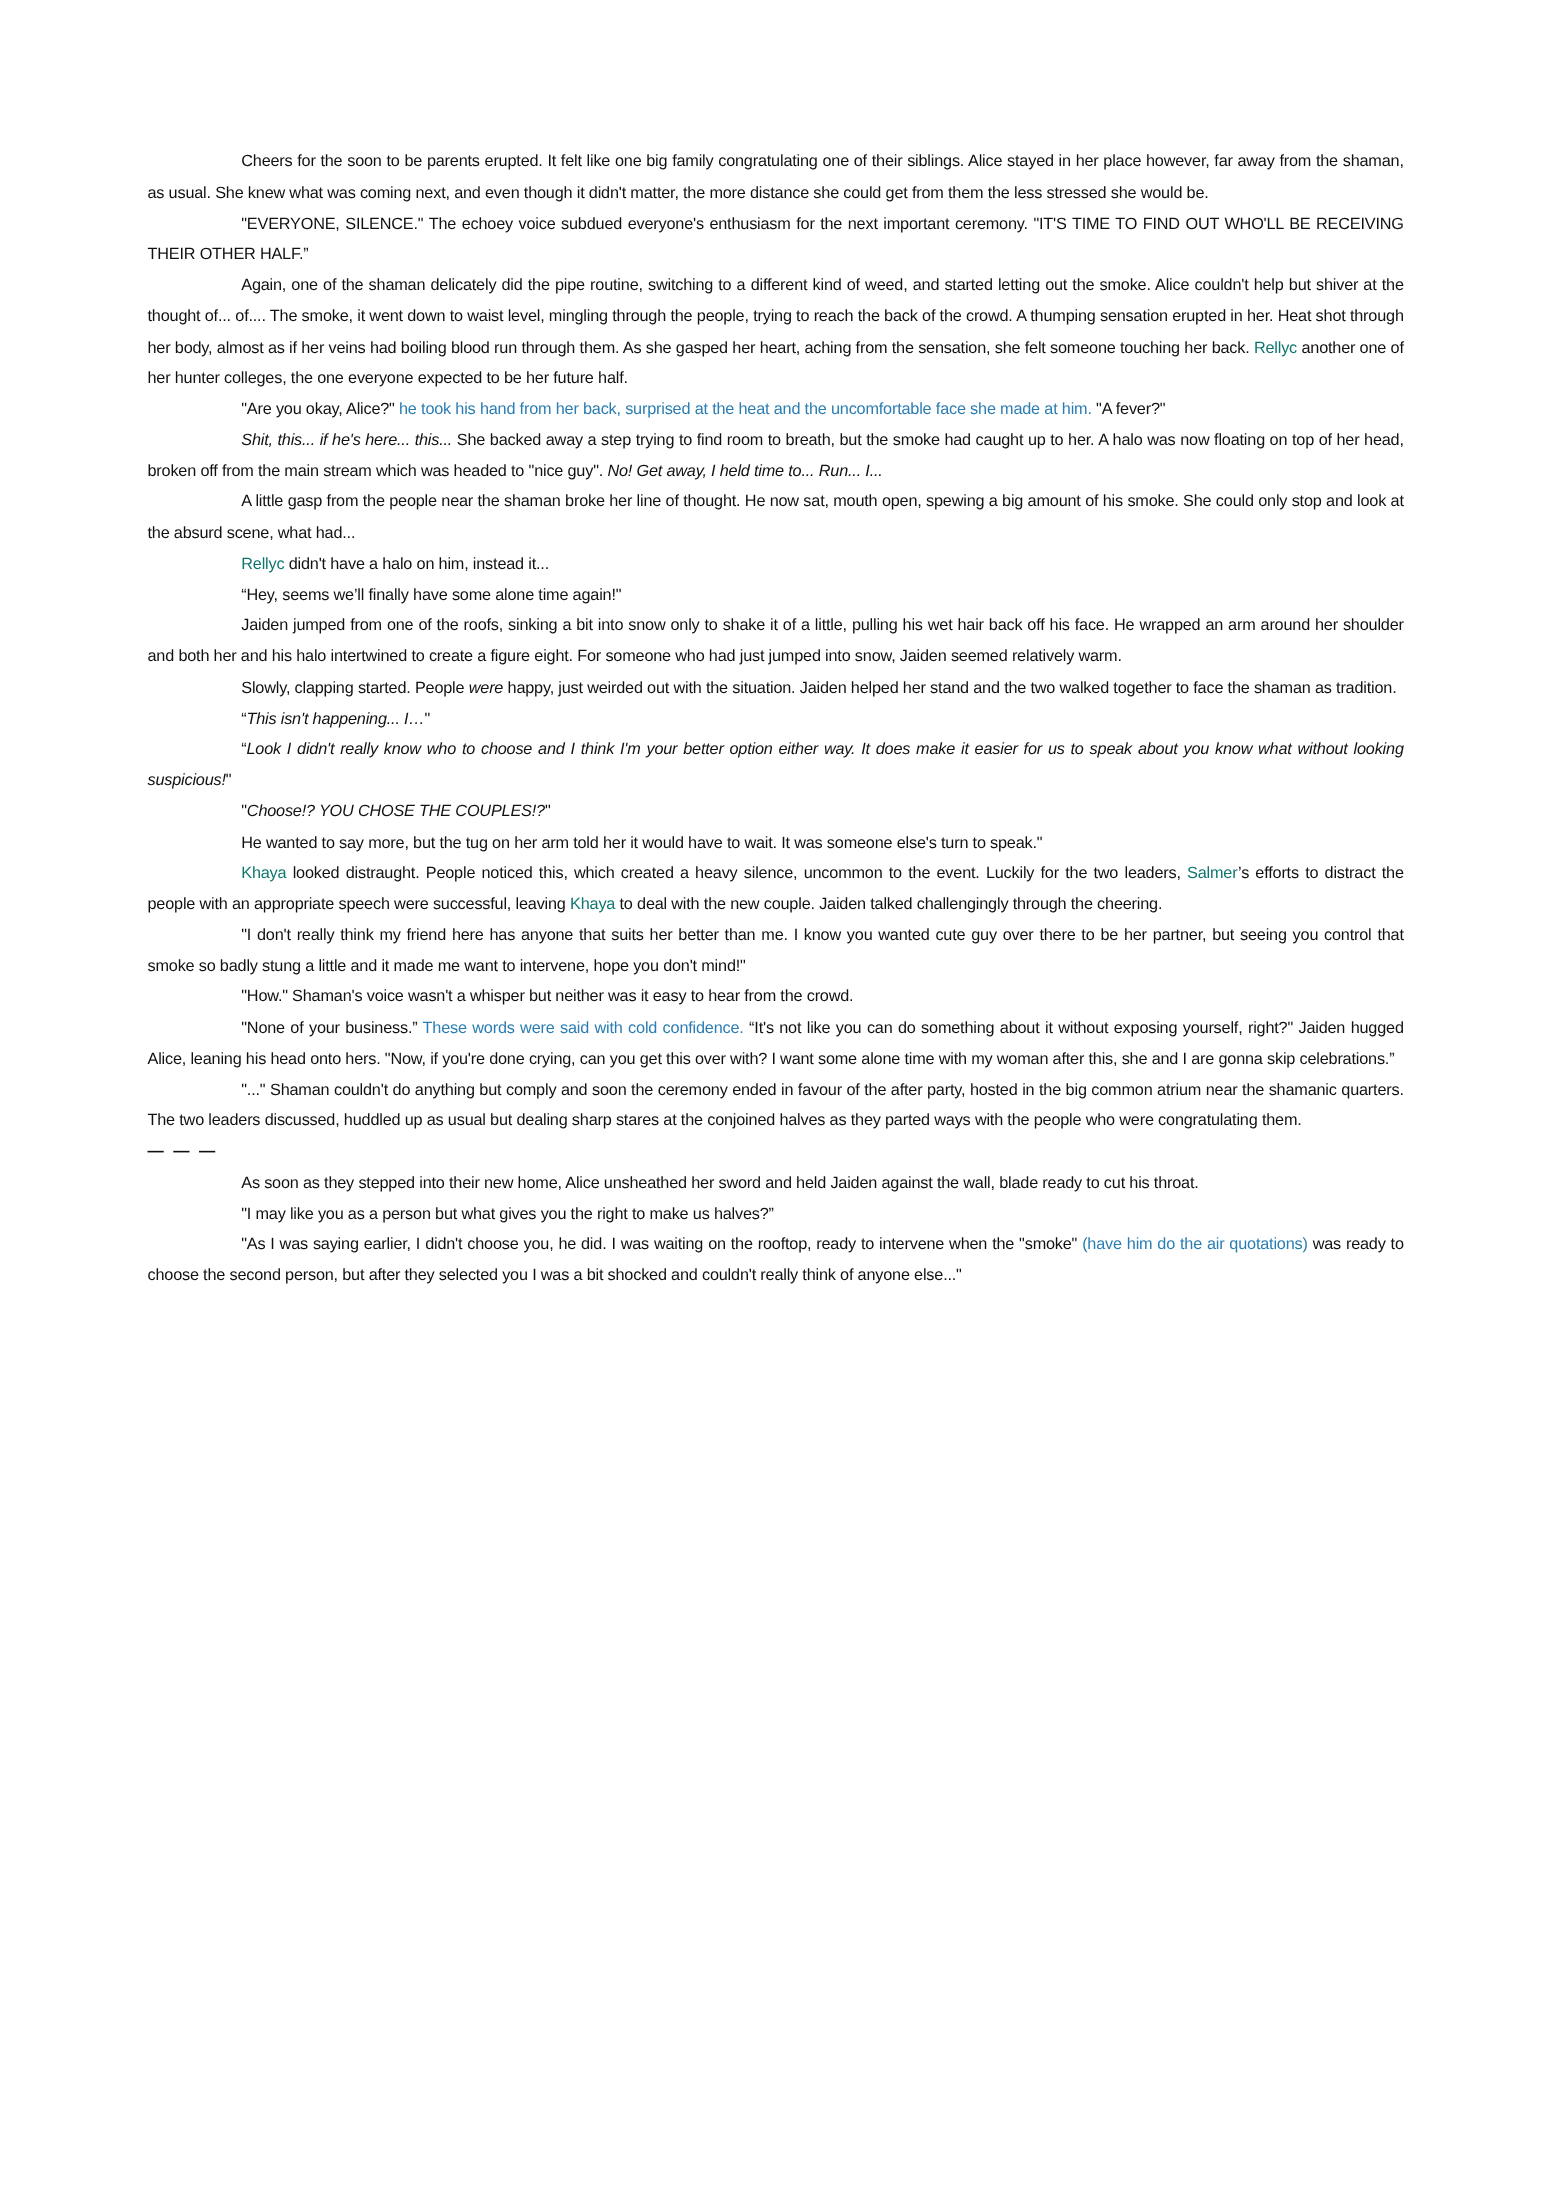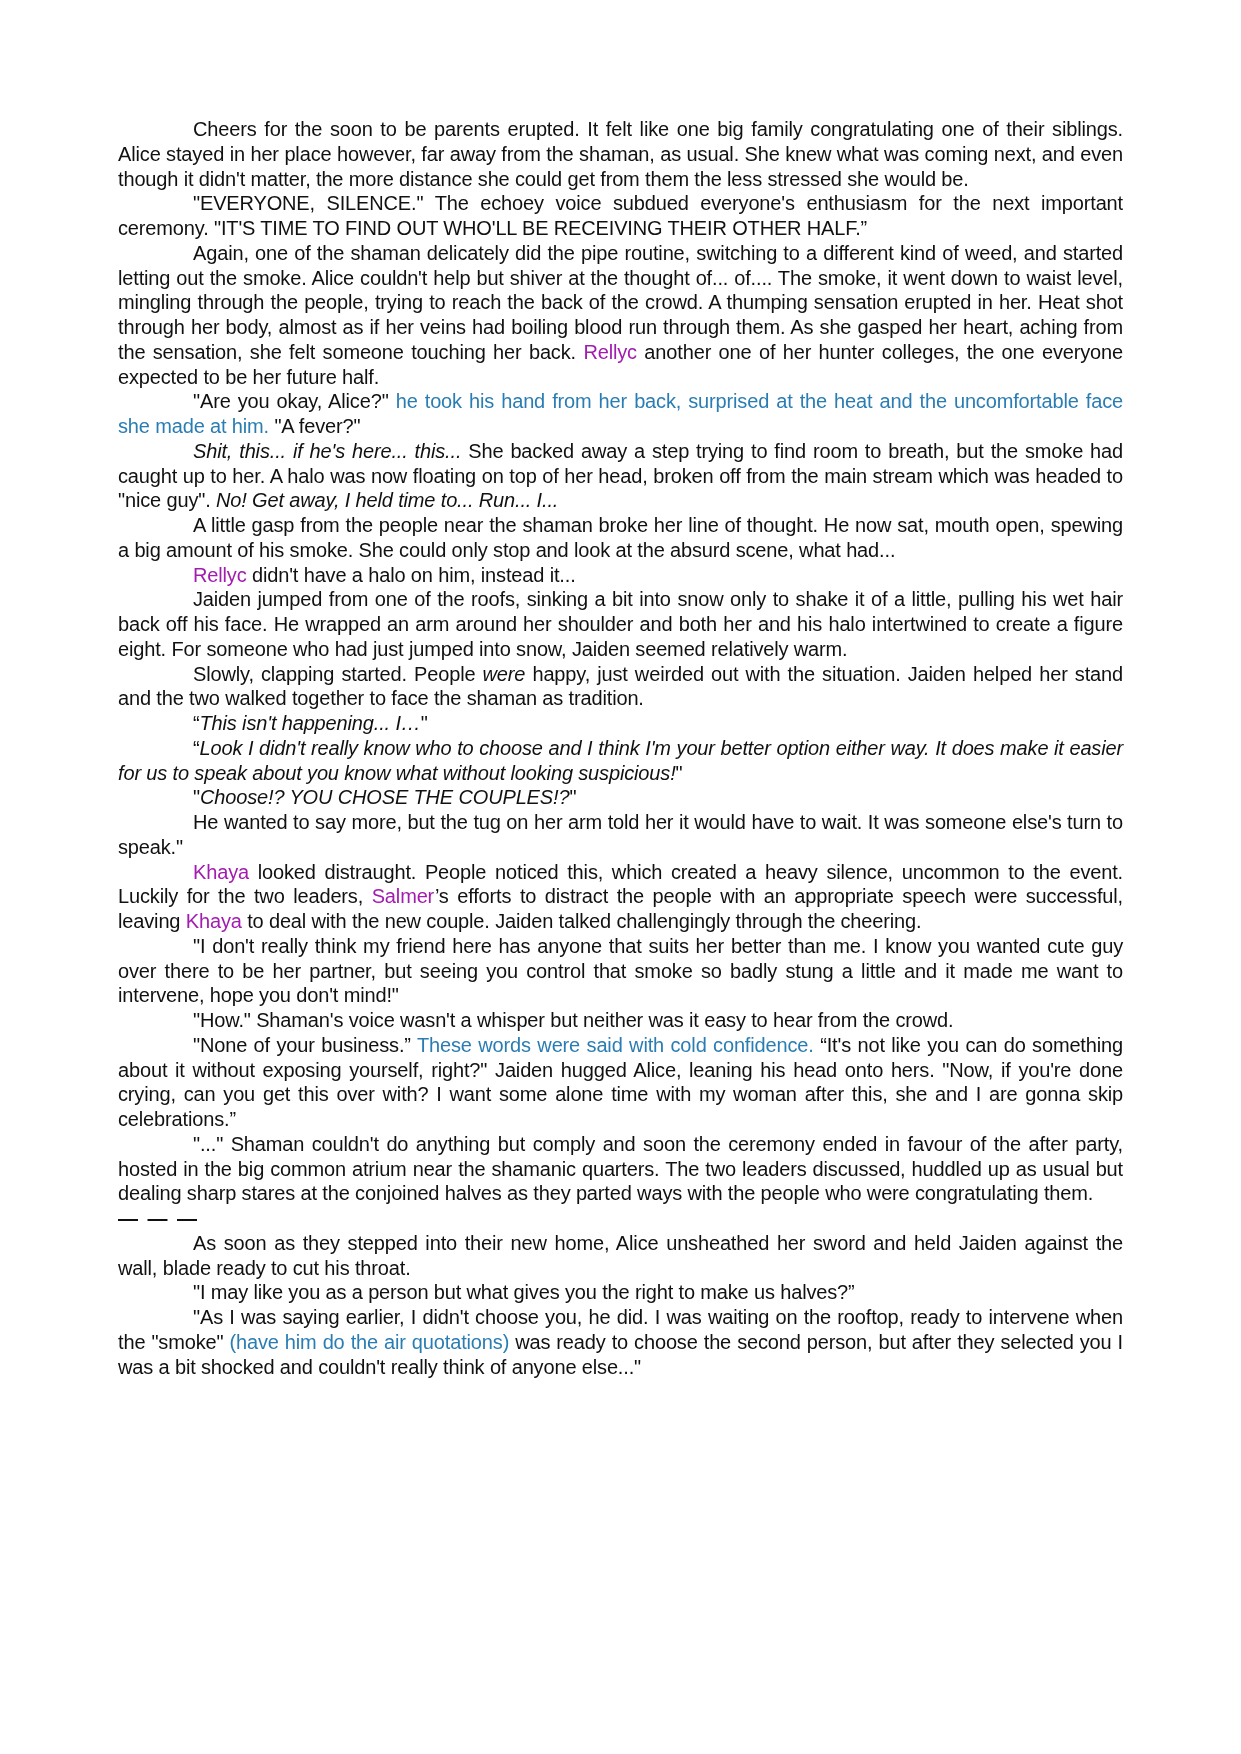--- a/index.html
+++ b/index.html
@@ -3,32 +3,32 @@
 <meta charset="utf-8">
 <style>
   html, body { margin: 0; padding: 0; background: #ffffff; }
   body { width: 1241px; height: 1754px; position: relative; overflow: hidden; }
   .page {
     position: absolute;
     left: 118px;
     top: 117px;
     width: 1005px;
     font-family: "Liberation Sans", sans-serif;
-    font-size: 20px;
+    font-size: 13px;
     line-height: 24.75px;
     color: #111111;
     letter-spacing: -0.15px;
   }
   .page p {
     margin: 0;
     text-indent: 75px;
     text-align: justify;
     hyphens: none;
   }
-  .red { color: #a21caf; }
+  .red { color: #0f766e; }
   .blue { color: #2a7db3; }
   .b { font-weight: normal; }
   .i { font-style: italic; margin-top: 12px; }
   .sep {
     text-align: center;
     text-indent: 0 !important;
     letter-spacing: 2px;
     font-weight: bold;
   }
 </style>
@@ -36,20 +36,21 @@
 <body>
 
 <div class="page" id="page">
     <p><span>Cheers for the soon to be parents erupted. It felt like one big family congratulating one of their siblings. Alice stayed in her place however, far away from the shaman, as usual. She knew what was coming next, and even though it didn't matter, the more distance she could get from them the less stressed she would be.</span></p>
     <p><span>"</span><span class="b">EVERYONE, SILENCE.</span><span>" The echoey voice subdued everyone's enthusiasm for the next important ceremony. "</span><span class="b">IT'S TIME TO FIND OUT WHO'LL BE RECEIVING THEIR OTHER HALF.</span><span>”</span></p>
     <p><span>Again, one of the shaman delicately did the pipe routine, switching to a different kind of weed, and started letting out the smoke. Alice couldn't help but shiver at the thought of... of.... The smoke, it went down to waist level, mingling through the people, trying to reach the back of the crowd. A thumping sensation erupted in her. Heat shot through her body, almost as if her veins had boiling blood run through them. As she gasped her heart, aching from the sensation, she felt someone touching her back. </span><span class="red">Rellyc</span><span> another one of her hunter colleges, the one everyone expected to be her future half.</span></p>
     <p><span>"Are you okay, Alice?" </span><span class="blue">he took his hand from her back, surprised at the heat and the uncomfortable face she made at him.</span><span> "A fever?"</span></p>
     <p><span class="i">Shit, this... if he's here... this...</span><span> She backed away a step trying to find room to breath, but the smoke had caught up to her. A halo was now floating on top of her head, broken off from the main stream which was headed to "nice guy". </span><span class="i">No! Get away, I held time to... Run... I...</span></p>
     <p><span>A little gasp from the people near the shaman broke her line of thought. He now sat, mouth open, spewing a big amount of his smoke. She could only stop and look at the absurd scene, what had...</span></p>
     <p><span class="red">Rellyc</span><span> didn't have a halo on him, instead it...</span></p>
+    <p><span>“Hey, seems we’ll finally have some alone time again!"</span></p>
     <p><span>Jaiden jumped from one of the roofs, sinking a bit into snow only to shake it of a little, pulling his wet hair back off his face. He wrapped an arm around her shoulder and both her and his halo intertwined to create a figure eight. For someone who had just jumped into snow, Jaiden seemed relatively warm.</span></p>
     <p><span>Slowly, clapping started. People </span><span class="i">were</span><span> happy, just weirded out with the situation. Jaiden helped her stand and the two walked together to face the shaman as tradition.</span></p>
     <p><span>“</span><span class="i">This isn't happening... I…</span><span>"</span></p>
     <p><span>“</span><span class="i">Look I didn't really know who to choose and I think I'm your better option either way. It does make it easier for us to speak about you know what without looking suspicious!</span><span>"</span></p>
     <p><span>"</span><span class="i">Choose!? YOU CHOSE THE COUPLES!?</span><span>"</span></p>
     <p><span>He wanted to say more, but the tug on her arm told her it would have to wait. It was someone else's turn to speak."</span></p>
     <p><span class="red">Khaya</span><span> looked distraught. People noticed this, which created a heavy silence, uncommon to the event. Luckily for the two leaders, </span><span class="red">Salmer</span><span>’s efforts to distract the people with an appropriate speech were successful, leaving </span><span class="red">Khaya</span><span> to deal with the new couple. Jaiden talked challengingly through the cheering.</span></p>
     <p><span>"I don't really think my friend here has anyone that suits her better than me. I know you wanted cute guy over there to be her partner, but seeing you control that smoke so badly stung a little and it made me want to intervene, hope you don't mind!"</span></p>
     <p><span>"How." Shaman's voice wasn't a whisper but neither was it easy to hear from the crowd.</span></p>
     <p><span>"None of your business.” </span><span class="blue">These words were said with cold confidence.</span><span> “It's not like you can do something about it without exposing yourself, right?" Jaiden hugged Alice, leaning his head onto hers. "Now, if you're done crying, can you get this over with? I want some alone time with my woman after this, she and I are gonna skip celebrations.”</span></p>

